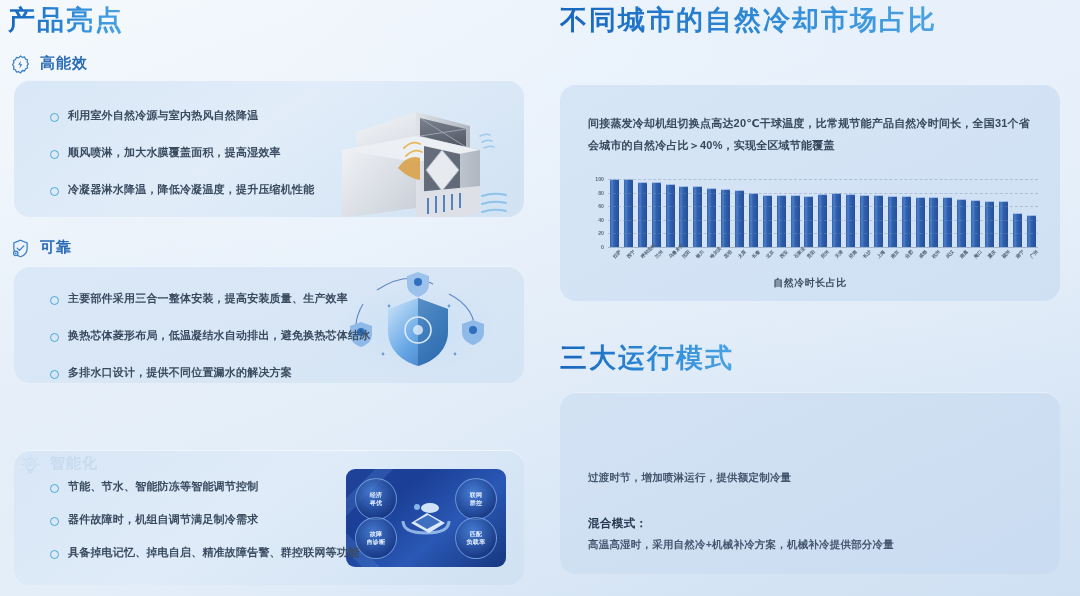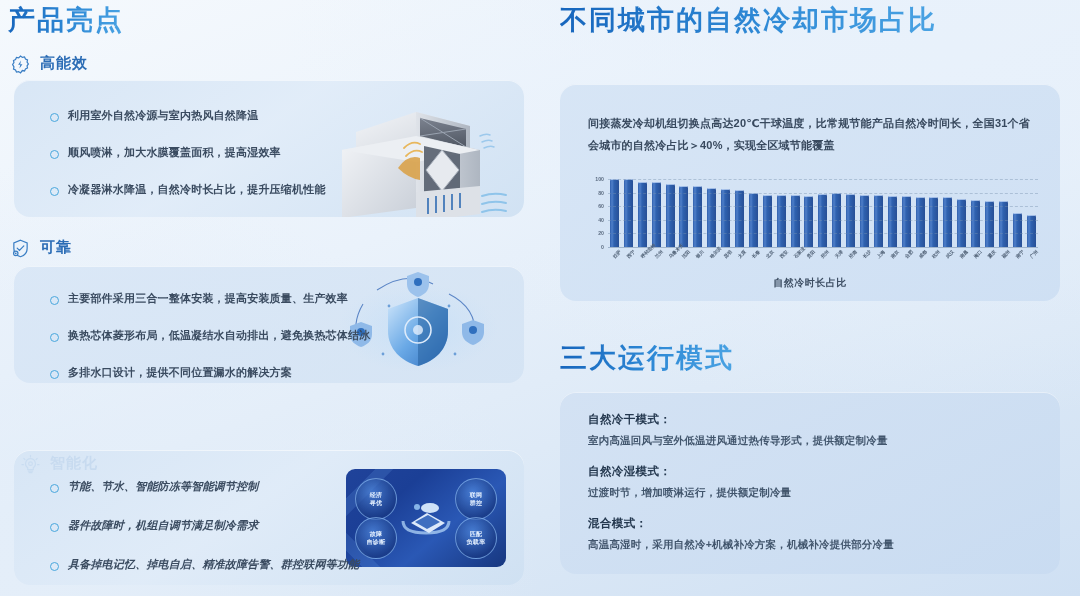--- a/index.html
+++ b/index.html
@@ -208,21 +208,21 @@
         <div class="bullet">
           <span class="dot"></span>
           <span class="btxt">利用室外自然冷源与室内热风自然降温</span>
         </div>
         <div class="bullet">
           <span class="dot"></span>
           <span class="btxt">顺风喷淋，加大水膜覆盖面积，提高湿效率</span>
         </div>
         <div class="bullet">
           <span class="dot"></span>
-          <span class="btxt">冷凝器淋水降温，自然冷时长占比，提升压缩机性能</span>
+          <span class="btxt">冷凝器淋水降温，降低冷凝温度，提升压缩机性能</span>
         </div>
       </div>
     </div>
 
     <div class="feat-head" style="left:10px;top:238px;">
       <span class="ico">
         <svg viewBox="0 0 24 24" fill="none" stroke="#3a7ec4" stroke-width="1.4">
           <path d="M12 2.6l7.6 3v6.2c0 4.6-3.2 8.3-7.6 9.6-4.4-1.3-7.6-5-7.6-9.6V5.6z"></path>
           <path d="M8.2 11.6l2.6 2.6 5-5.2" stroke-linecap="round"></path>
           <circle cx="6.6" cy="17.6" r="2.5" fill="#eaf2fb"></circle>
@@ -326,21 +326,21 @@
         </div>
         <div class="node n3">
           <b>故障</b>
           <b>自诊断</b>
         </div>
         <div class="node n4">
           <b>匹配</b>
           <b>负载率</b>
         </div>
       </div>
-      <div class="bullets" style="left:36px;top:29px;gap:23px;font-style:italic;">
+      <div class="bullets" style="left:36px;top:29px;gap:17px;">
         <div class="bullet">
           <span class="dot"></span>
           <span class="btxt">节能、节水、智能防冻等智能调节控制</span>
         </div>
         <div class="bullet">
           <span class="dot"></span>
           <span class="btxt">器件故障时，机组自调节满足制冷需求</span>
         </div>
         <div class="bullet">
           <span class="dot"></span>
@@ -440,26 +440,21 @@
             <span class="xlab">广州</span>
           </div>
       </div>
 
       <div class="chart-caption">自然冷时长占比</div>
     </div>
 
     <div class="h1 modes">三大运行模式</div>
 
     <div class="modes-card">
-      <div class="mode m1">
-        <div class="mt">自然冷干模式：</div>
-        <div class="md">室内高温回风与室外低温进风通过热传导形式，提供额定制冷量</div>
-      </div>
       <div class="mode m2">
-        <div class="mt">自然冷湿模式：</div>
         <div class="md">过渡时节，增加喷淋运行，提供额定制冷量</div>
       </div>
       <div class="mode m3">
         <div class="mt">混合模式：</div>
         <div class="md">高温高湿时，采用自然冷+机械补冷方案，机械补冷提供部分冷量</div>
       </div>
     </div>
   </div>
 </div>
 

